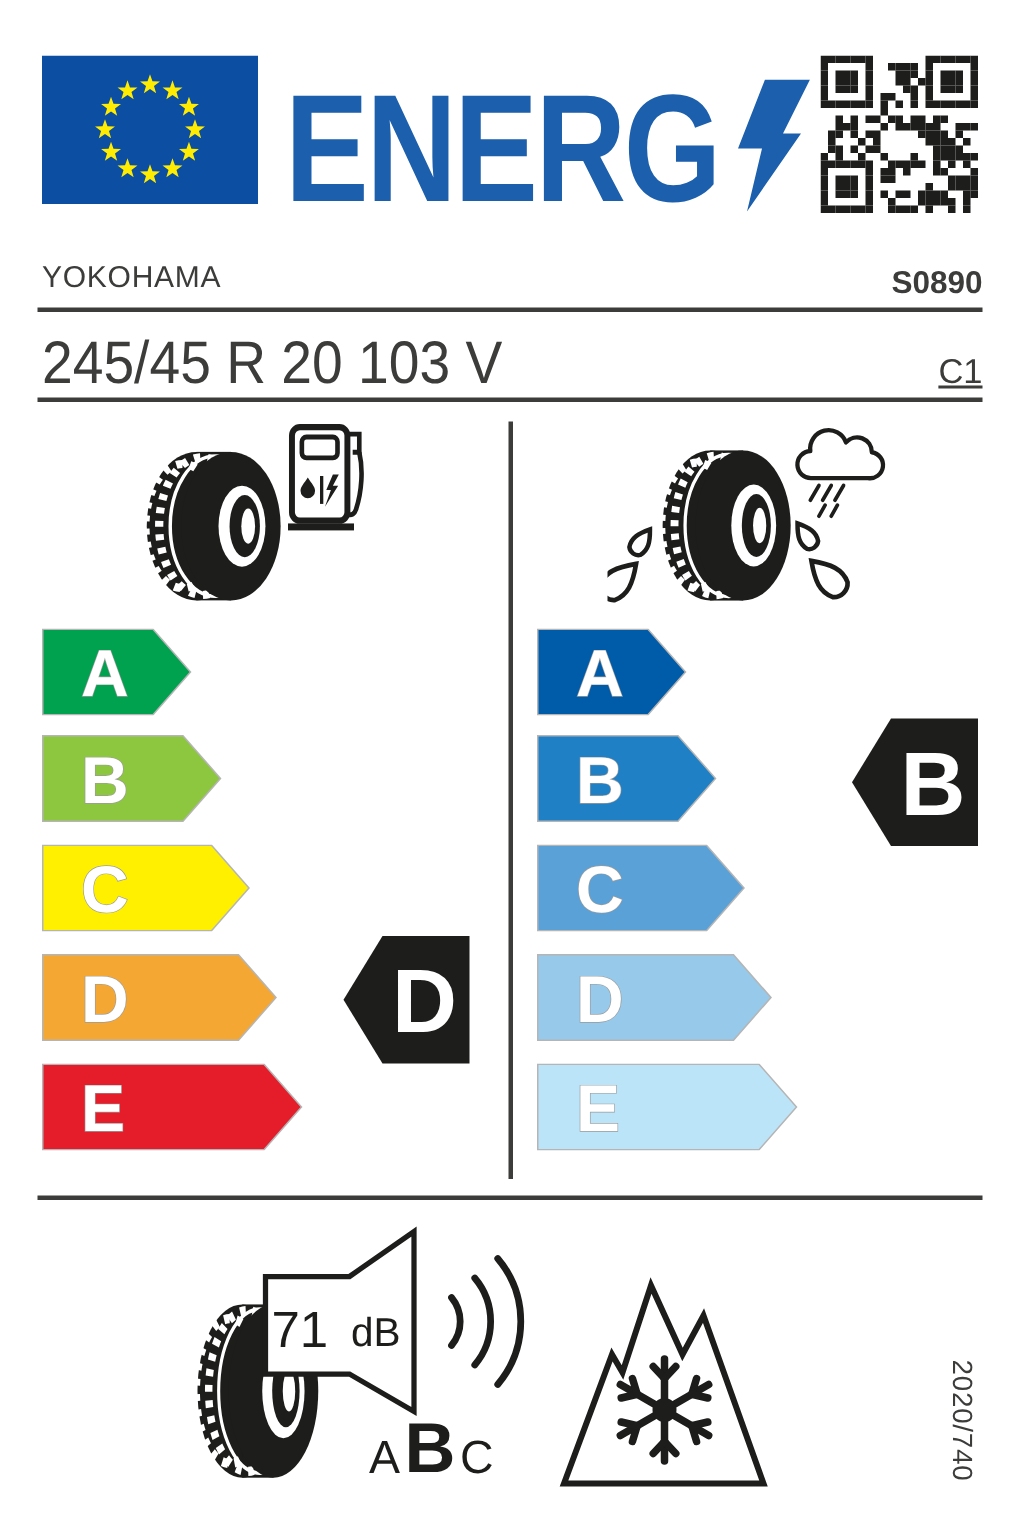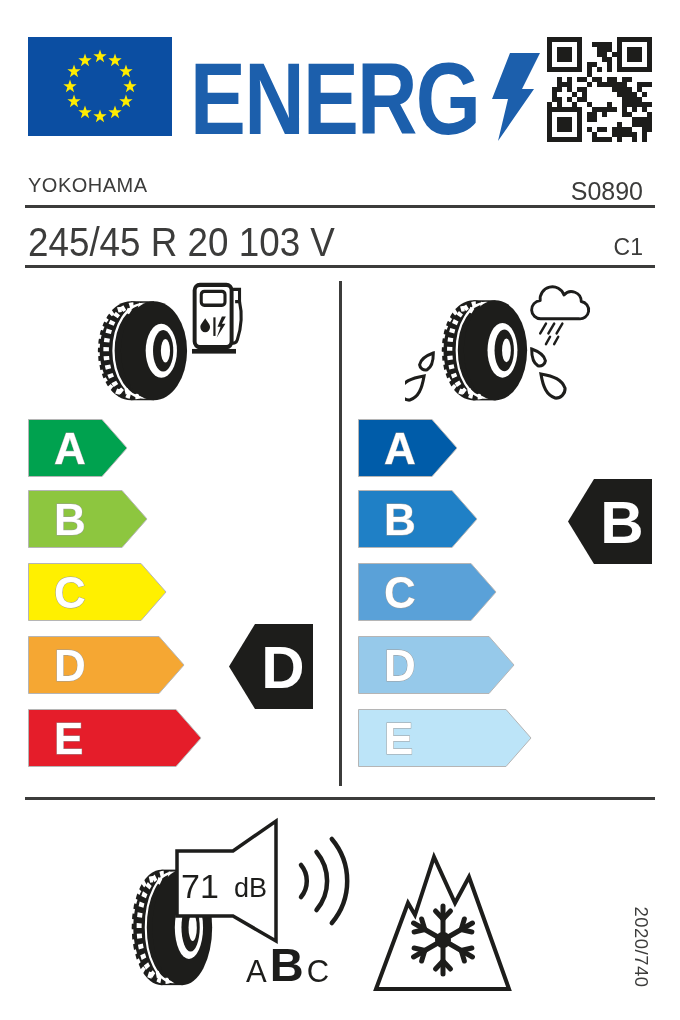--- a/index.html
+++ b/index.html
@@ -3,24 +3,24 @@
 <meta charset="utf-8">
 <style>
   html,body{margin:0;padding:0;background:#fff;}
   #label{position:relative;width:680px;height:1020px;background:#fff;overflow:hidden;
          font-family:"Liberation Sans",sans-serif;color:#3C3C3B;}
   .abs{position:absolute;}
   .hr{position:absolute;left:25px;width:630px;background:#3C3C3B;}
   #energ-logo{position:absolute;left:190px;top:48px;font-size:102px;font-weight:bold;
               line-height:1;letter-spacing:-2px;transform:scaleX(0.82);transform-origin:left top;}
   #brand{position:absolute;left:28px;top:174px;font-size:20px;letter-spacing:0.5px;}
-  #supplier-ref{position:absolute;right:37px;top:177px;font-size:25px;}
+  #supplier-ref{position:absolute;right:25px;top:177px;font-size:21px;font-weight:bold;}
   #tire-size{position:absolute;left:28px;top:220px;font-size:40px;transform:scaleX(0.92);
              transform-origin:left top;white-space:nowrap;}
-  #tire-class{position:absolute;right:37px;top:234px;font-size:23px;}
+  #tire-class{position:absolute;right:25px;top:234px;font-size:23px;text-decoration:underline;}
   #vdiv{position:absolute;left:339px;top:281px;width:3px;height:505px;background:#3C3C3B;}
   .scale-col{position:absolute;top:419px;width:220px;height:350px;}
   .scale-row{position:absolute;left:0;}
   #fuel-scale{left:28px;} #wet-scale{left:358px;}
   #noise-classes{position:absolute;left:246px;top:938px;height:47px;display:flex;
                  align-items:flex-end;gap:3px;color:#1D1D1B;}
   #noise-classes .nc{font-size:31px;line-height:0.88;}
   #noise-classes .nc.hl{font-size:47px;font-weight:bold;line-height:0.85;}
   #regulation{position:absolute;left:591px;top:936px;width:100px;font-size:18.5px;
               letter-spacing:0.5px;text-align:center;transform:rotate(90deg);}

